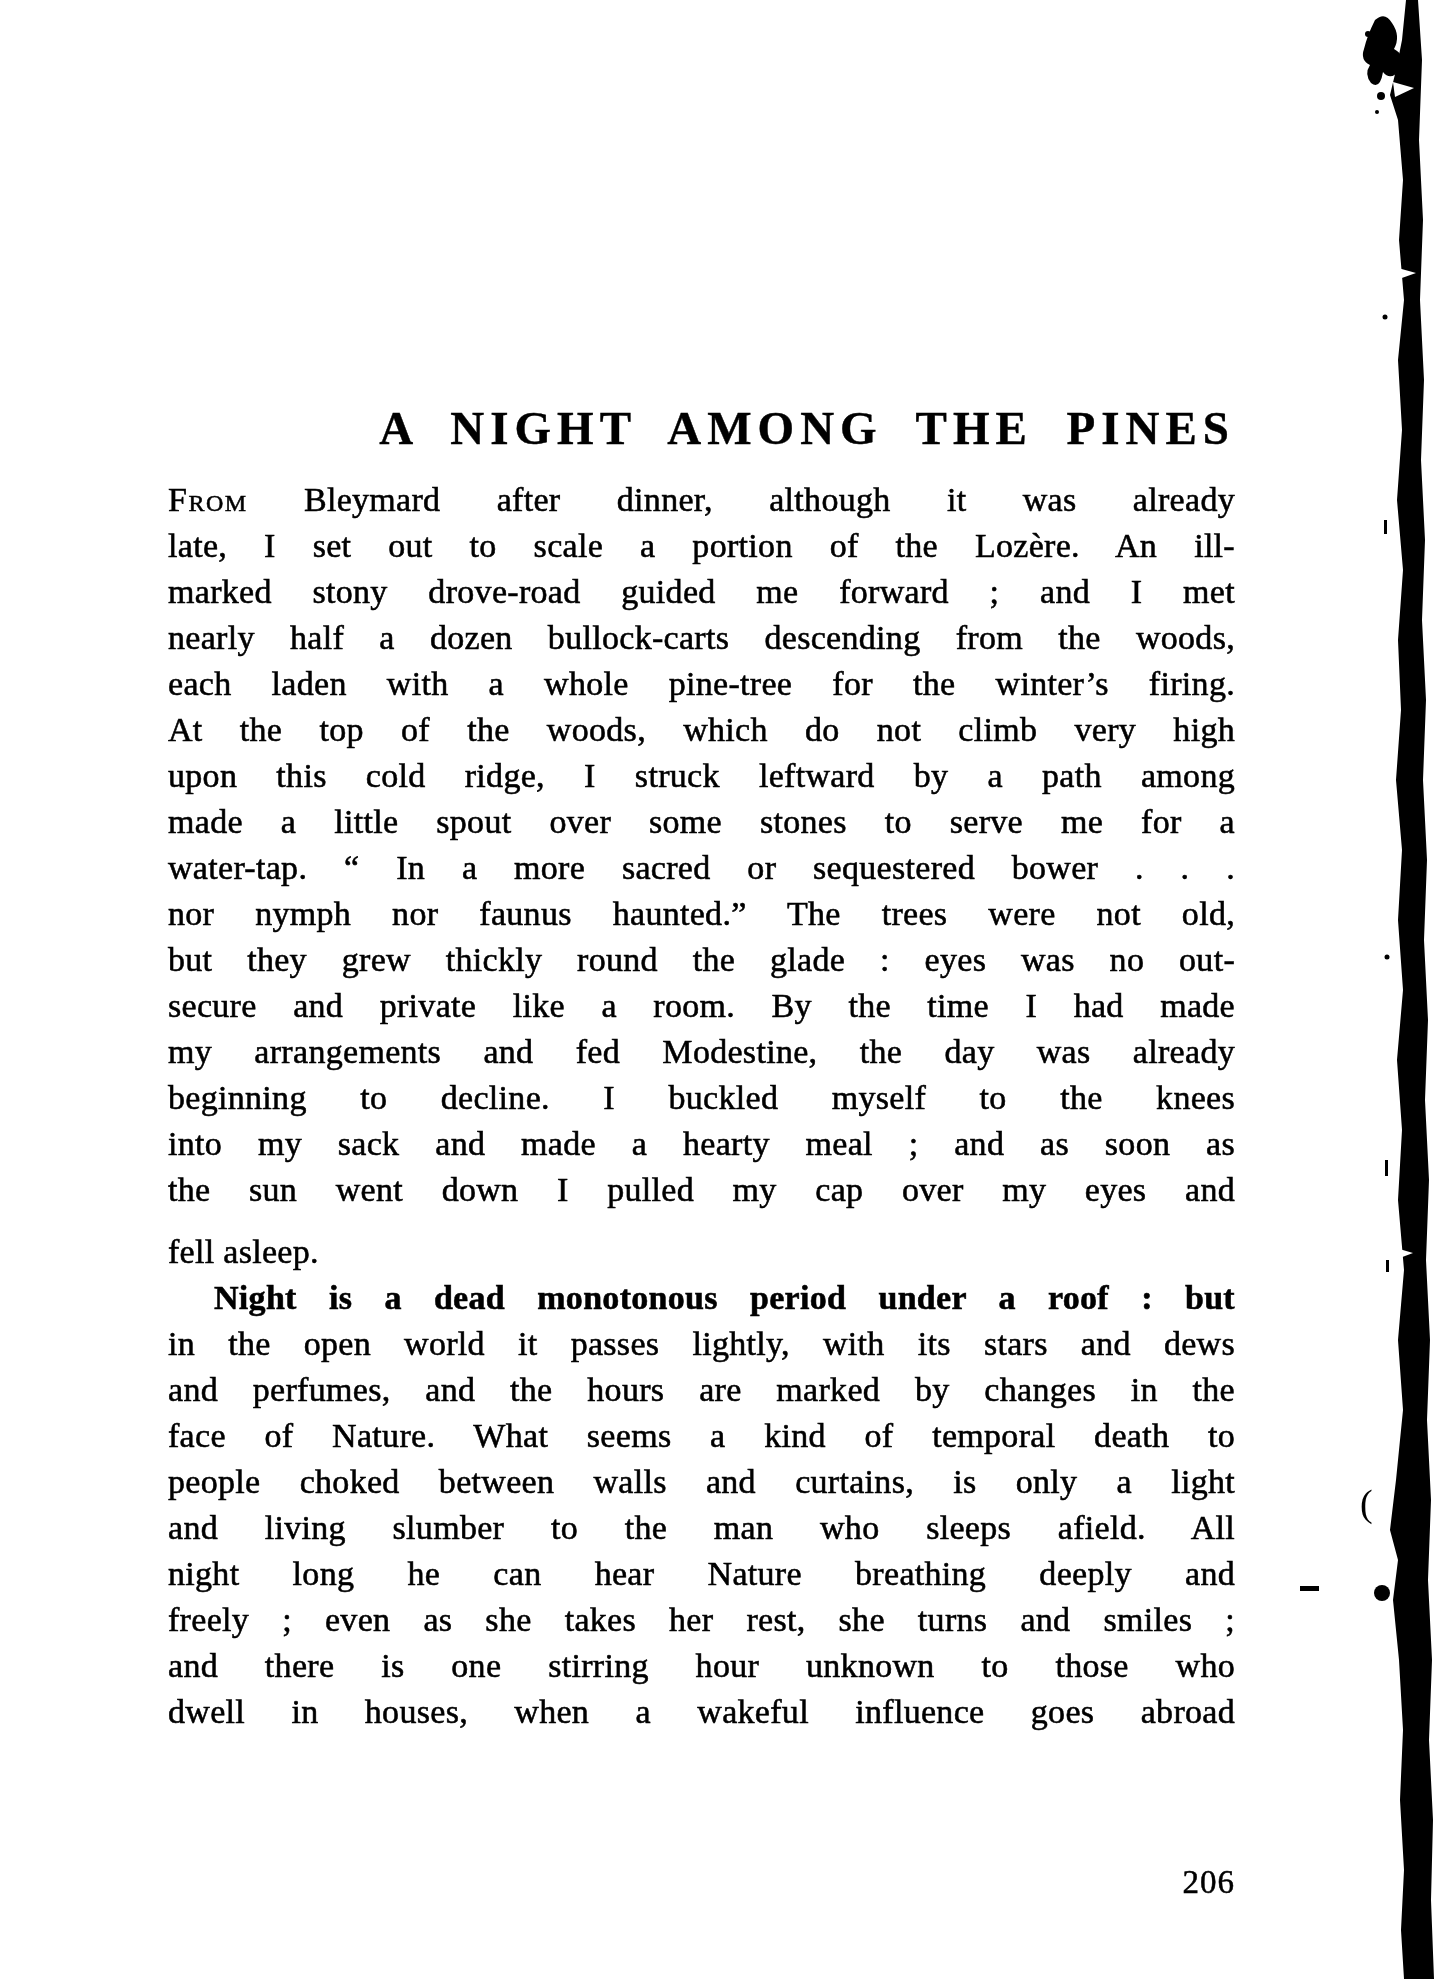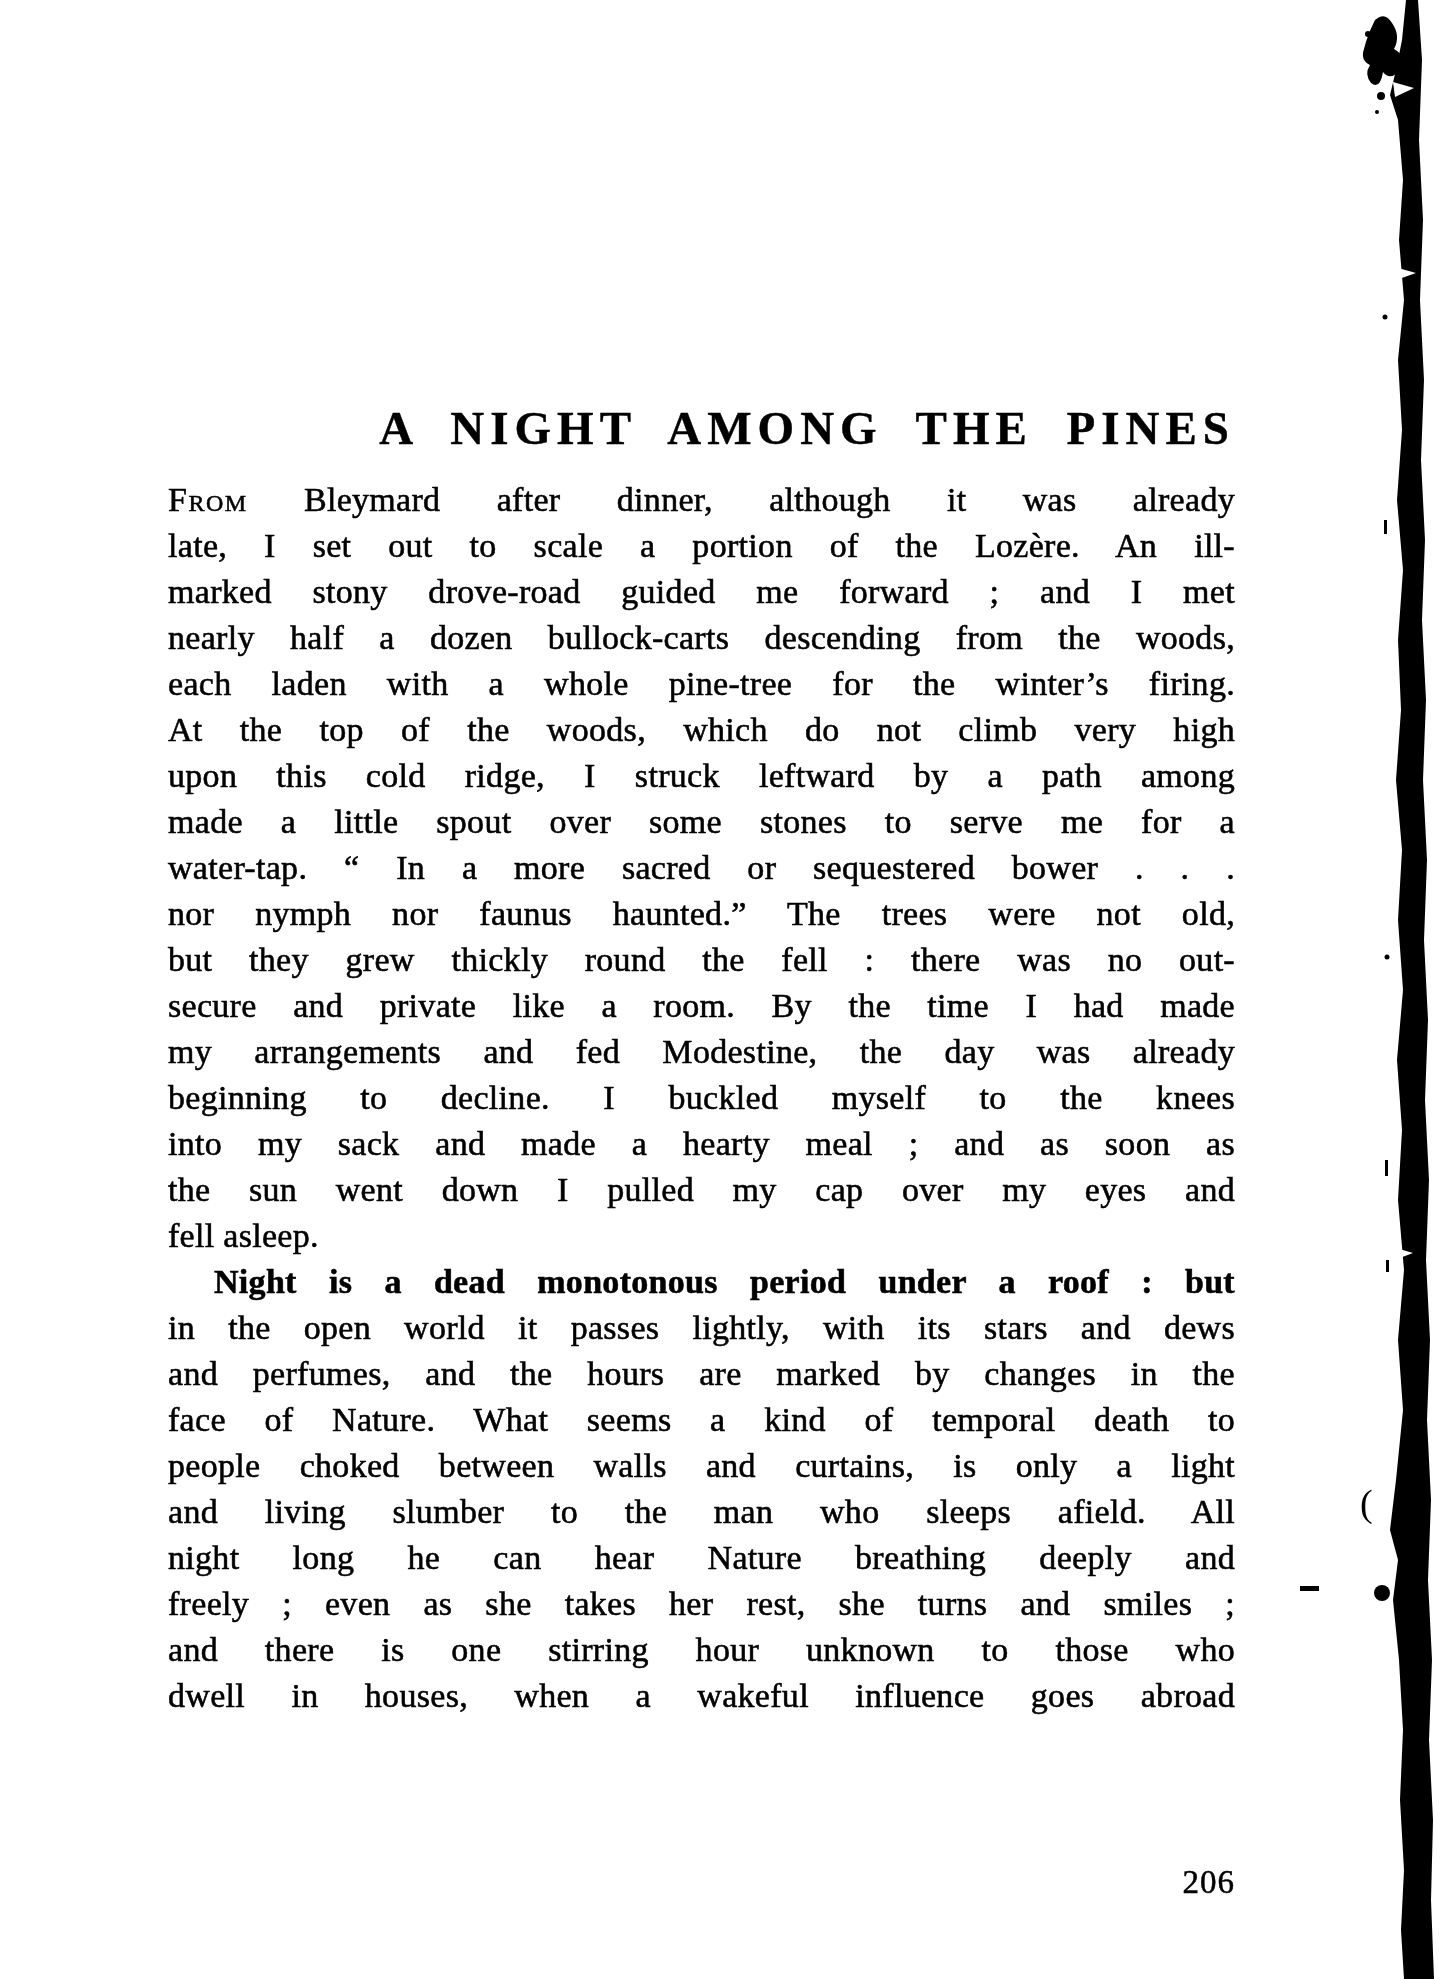--- a/index.html
+++ b/index.html
@@ -18,21 +18,21 @@
   .body-text{
     position:absolute;left:168px;top:477px;width:1067px;
     font-size:34px;line-height:46px;letter-spacing:0.3px;
     -webkit-text-stroke:0.55px #000;
   }
   .line{
     text-align:justify;
     text-align-last:justify;
     white-space:normal;
   }
-  .line.line-end{text-align-last:left;}
+  .line.line-end{text-align-last:left;margin-top:16px;}
   .line.indent{text-indent:46px;font-weight:bold;}
   .smallcaps{font-variant:small-caps;letter-spacing:1.5px;}
   .page-number{
     position:absolute;left:168px;top:1864px;width:1067px;
     text-align:right;font-size:33px;letter-spacing:1px;
     -webkit-text-stroke:0.5px #000;
   }
   .scan-artifacts{position:absolute;left:0;top:0;width:1442px;height:1979px;pointer-events:none;}
 </style>
 </head>
@@ -46,21 +46,21 @@
       <div class="line"><span class="smallcaps">From</span> Bleymard after dinner, although it was already</div>
       <div class="line">late, I set out to scale a portion of the Lozère. An ill-</div>
       <div class="line">marked stony drove-road guided me forward ; and I met</div>
       <div class="line">nearly half a dozen bullock-carts descending from the woods,</div>
       <div class="line">each laden with a whole pine-tree for the winter’s firing.</div>
       <div class="line">At the top of the woods, which do not climb very high</div>
       <div class="line">upon this cold ridge, I struck leftward by a path among</div>
       <div class="line">made a little spout over some stones to serve me for a</div>
       <div class="line">water-tap. “ In a more sacred or sequestered bower . . .</div>
       <div class="line">nor nymph nor faunus haunted.” The trees were not old,</div>
-      <div class="line">but they grew thickly round the fell : there was no out-</div>
+      <div class="line">but they grew thickly round the glade : eyes was no out-</div>
       <div class="line">secure and private like a room. By the time I had made</div>
       <div class="line">my arrangements and fed Modestine, the day was already</div>
       <div class="line">beginning to decline. I buckled myself to the knees</div>
       <div class="line">into my sack and made a hearty meal ; and as soon as</div>
       <div class="line">the sun went down I pulled my cap over my eyes and</div>
       <div class="line line-end">fell asleep.</div>
       <div class="line indent">Night is a dead monotonous period under a roof : but</div>
       <div class="line">in the open world it passes lightly, with its stars and dews</div>
       <div class="line">and perfumes, and the hours are marked by changes in the</div>
       <div class="line">face of Nature. What seems a kind of temporal death to</div>

